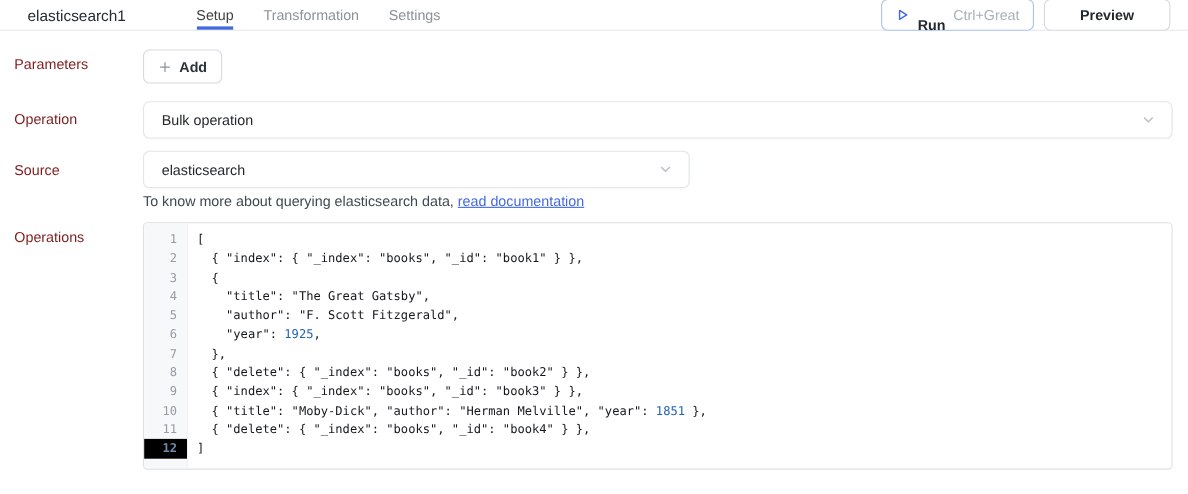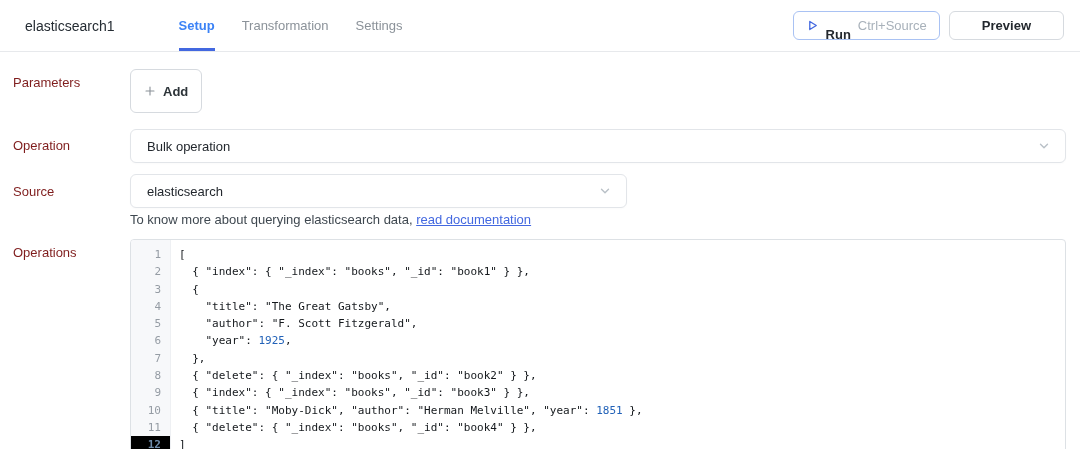--- a/index.html
+++ b/index.html
@@ -1,41 +1,41 @@
 <!DOCTYPE html>
 <html><head>
 <meta charset="utf-8">
 <style>
   * { margin:0; padding:0; box-sizing:border-box; }
   html,body { width:1080px; height:449px; background:#ffffff; overflow:hidden;
     font-family:"Liberation Sans", sans-serif; }
 
   
-  .header { height:52px; display:flex; align-items:stretch;
+  .header { height:28px; display:flex; align-items:stretch;
     border-bottom:1px solid #e7e9ec; padding:0 16px 0 25px; background:#fff; }
   .hdr-title { align-self:center; font-size:14px; font-weight:500; color:#252c33; }
   .tabs { display:flex; gap:27px; margin-left:64px; }
   .tab { display:flex; align-items:center; font-size:13px; color:#8b9299;
     border-bottom:3px solid transparent; padding-top:3px; cursor:pointer; }
-  .tab.active { color:#3b82f6; font-weight:700; border-bottom-color:#4368e0; }
+  .tab.active { color:#404040; font-weight:400; border-bottom-color:#4368e0; }
   .hdr-actions { margin-left:auto; display:flex; gap:9px; align-self:center; }
   .btn { display:flex; align-items:center; background:#fff; border-radius:6px;
     font-size:13px; cursor:pointer; height:29px; }
   .btn-run { border:1px solid #a9c2f3; padding:0 12px; gap:7px; }
   .btn-run .run-label { font-weight:700; color:#23282e;margin-top:18px; }
   .btn-run .run-shortcut { color:#a8b1ba; }
   .btn-preview { border:1px solid #d6dadf; padding:0 32px; font-weight:700; color:#23282e; }
 
   
   .body { padding:0 14px 0 13px; }
   .row { display:flex; }
   .row-label { width:117px; flex-shrink:0; font-size:13px; color:#7f1d1d; }
   .row-params { margin-top:17px; }
   .row-params .row-label { padding-top:6px; }
-  .btn-add { height:44px; padding:0 13px; border:1px solid #d6dadf; border-radius:6px;
+  .btn-add { height:31px; padding:0 13px; border:1px solid #d6dadf; border-radius:6px;
     background:#fff; display:flex; align-items:center; gap:7px; font-size:13px;
     font-weight:700; color:#2c3338; cursor:pointer; }
   .row-source { margin-top:11px; }
   .row-source .row-label { padding-top:10px; }
   .select { height:34px; border:1px solid #e2e5e9; border-radius:6px; background:#fff;
     display:flex; align-items:center; justify-content:space-between;
     padding:0 14px 0 16px; font-size:13px; color:#23282e; cursor:pointer;
     box-shadow:0 1px 2px rgba(16,24,40,.02); }
   .select-source { width:497px; }
   .helper { margin-top:4px; font-size:13px; color:#3f4850; }
@@ -72,21 +72,21 @@
     <div class="tab">Settings</div>
   </div>
   <div class="hdr-actions">
     <div class="btn btn-run">
       <span>
         <svg class="icon-svg" width="13" height="13" viewBox="0 0 24 24">
           <path d="M7 4.5 L19 12 L7 19.5 Z" fill="none" stroke="#4368e0" stroke-width="2.4" stroke-linejoin="round"></path>
         </svg>
       </span>
       <span class="run-label">Run</span>
-      <span class="run-shortcut">Ctrl+Source</span>
+      <span class="run-shortcut">Ctrl+Great</span>
     </div>
     <div class="btn btn-preview">Preview</div>
   </div>
 </div>
 
 <div class="body">
 
   <div class="row row-params">
     <div class="row-label">Parameters</div>
     <div class="btn-add">

